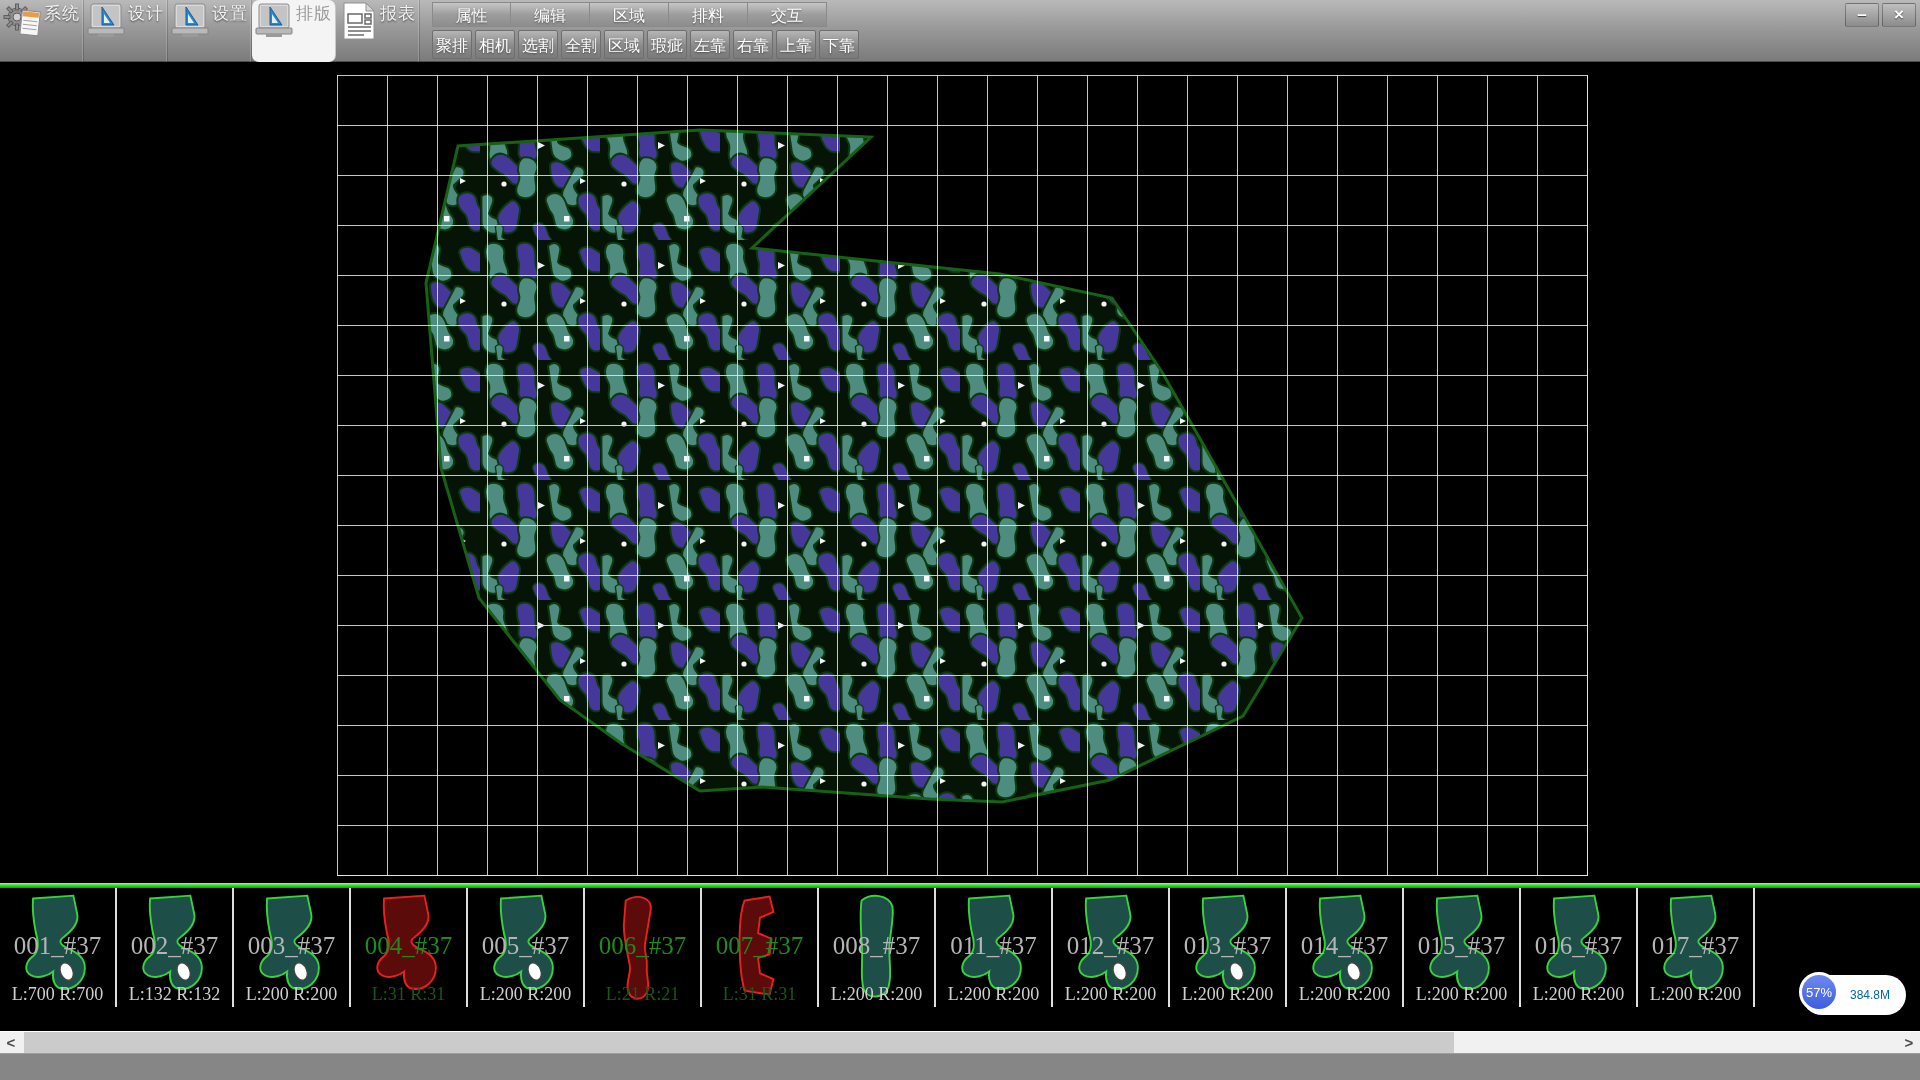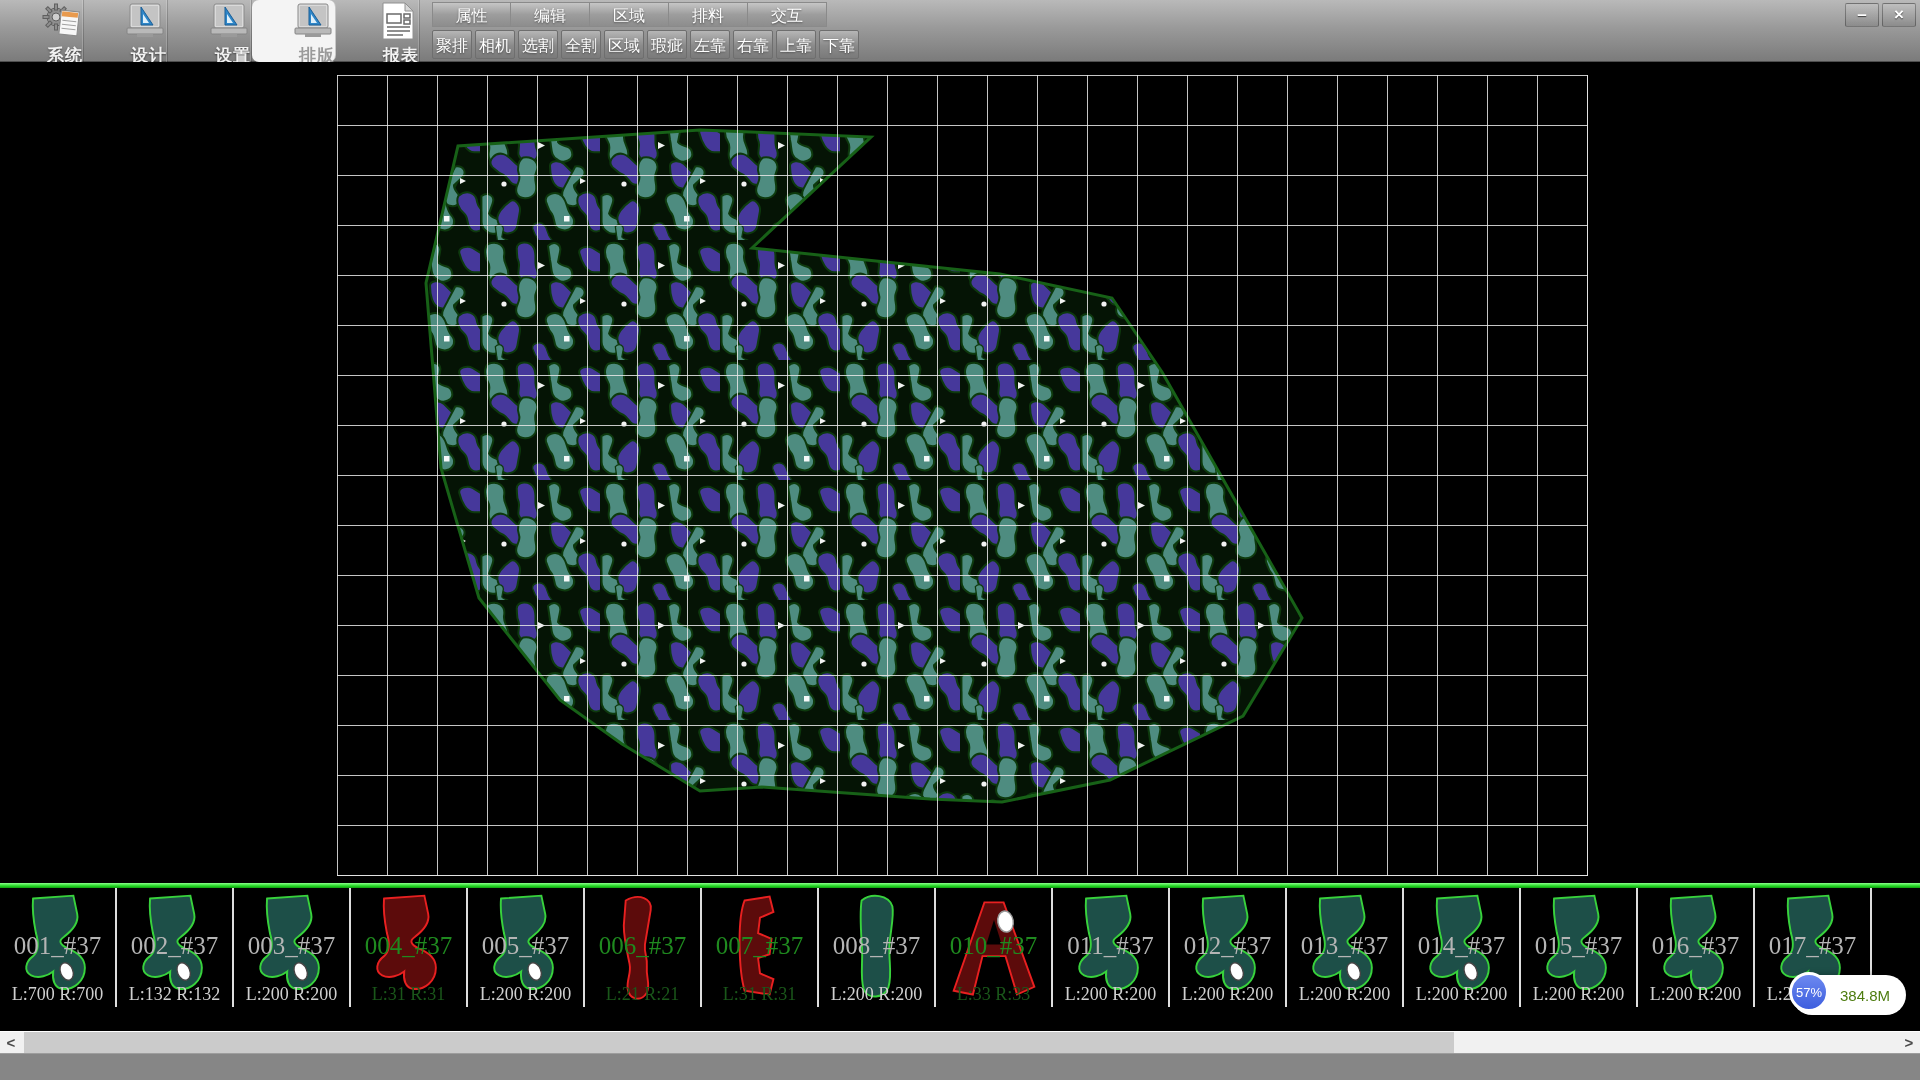--- a/index.html
+++ b/index.html
@@ -5,23 +5,23 @@
   * { margin:0; padding:0; box-sizing:border-box; }
   html,body { width:1920px; height:1080px; overflow:hidden; background:#000;
     font-family:"Liberation Sans", sans-serif; }
   body { position:relative; }
 
   
   .toolbar { position:absolute; top:0; left:0; width:1920px; height:62px;
     background:linear-gradient(to bottom,#b9b9b9 0%,#9a9a9a 45%,#7b7b7b 100%);
     border-bottom:1px solid #4e4e4e; }
   .nav-row { position:absolute; top:0; left:0; height:62px; display:flex; }
-  .nav-cell { width:84px; height:62px; position:relative; display:flex; flex-direction:column;
-    align-items:flex-end; justify-content:flex-start; padding-top:2px; cursor:default;
-    border-right:1px solid rgba(0,0,0,0.18); box-shadow:inset -1px 0 0 rgba(255,255,255,0.18);font-weight:bold; }
+  .nav-cell { width:84px; height:62px; position:relative; display:flex; flex-direction:row;
+    align-items:flex-start; justify-content:flex-start; padding-top:2px; cursor:default;
+    border-right:1px solid rgba(0,0,0,0.18); box-shadow:inset -1px 0 0 rgba(255,255,255,0.18); }
   .nav-cell .nav-label { font-size:17px; color:#f2f2f2; margin-top:0px;
     text-shadow:0 1px 2px rgba(0,0,0,0.55); letter-spacing:1px; }
   .nav-cell.active { background:#f4f4f4; border-radius:7px; box-shadow:none; }
   .nav-cell.active .nav-label { color:#9a9a9a; text-shadow:none; }
   .nav-ico { width:44px; height:38px; }
 
   .menus { position:absolute; left:432px; top:0; }
   .tab-row { position:absolute; left:0; top:2px; display:flex;justify-content:space-between; }
   .tab-btn { width:79px; height:25px; text-align:center; line-height:25px;
     font-size:16px; color:#fff; text-shadow:0 1px 2px rgba(0,0,0,0.45);
@@ -68,21 +68,21 @@
   .piece-cell.red .piece-name { color:#1f8a1f; }
   .piece-cell.red .piece-lr { color:#1a571a; }
 
   
   .badge { position:absolute; top:975px; right:14px; height:40px; z-index:10;
     background:#fff; border-radius:21px; padding:0 16px 0 48px; display:flex; align-items:center;
     box-shadow:0 2px 8px rgba(0,0,0,0.55); }
   .badge-circle { position:absolute; left:-3px; top:-3px; width:40px; height:40px; border-radius:50%;
     border:3px solid #fff; background:linear-gradient(to bottom,#6d89f0,#3d5ede);
     color:#fff; font-size:13px; display:flex; align-items:center; justify-content:center; }
-  .badge-text { font-size:15px; color:#4d7c0f; }
+  .badge-text { font-size:12px; color:#0369a1; }
 
   
   .gap-black { position:absolute; top:1007px; left:0; width:1920px; height:24px; background:#000; }
   .hscroll { position:absolute; top:1031px; left:0; width:1920px; height:22px; background:#f1f1f1;
     border-top:1px solid #ffffff; }
   .hs-arrow { position:absolute; top:0; width:22px; height:22px; color:#4a4a4a; font-weight:bold;
     font-size:15px; line-height:22px; text-align:center; }
   .hs-arrow.left { left:0; }
   .hs-arrow.right { right:0; }
   .hs-thumb { position:absolute; left:24px; top:0; width:1430px; height:22px; background:#cbcbcb; }
@@ -284,29 +284,20 @@
      <div class="piece-name">007_#37</div>
      <div class="piece-lr">L:31 R:31</div>
       </div>
       <div class="piece-cell teal">
         <svg width="96" height="113" viewBox="0 0 100 114">
        <path d="M34,8 C44,0 62,2 66,14 C68,24 64,40 63,54 C62,72 66,84 62,98 C58,110 40,112 36,100 C32,86 36,70 34,52 C33,36 32,20 34,8 Z" fill="#1d4f48" stroke="#38d23c" stroke-width="2"></path>
      </svg>
      <div class="piece-name">008_#37</div>
      <div class="piece-lr">L:200 R:200</div>
       </div>
-      <div class="piece-cell red">
-        <svg width="96" height="113" viewBox="0 0 100 114">
-       <path d="M8,102 L40,10 L60,10 L92,98 L74,106 L62,66 L38,66 L28,106 Z" fill="#5c0b0b" stroke="#e82020" stroke-width="2"></path>
-    <path d="M42,54 L58,54 L50,28 Z" fill="#000000"></path>
-          <ellipse cx="62" cy="30" rx="8" ry="11" transform="rotate(-10 62 30)" fill="#ffffff" stroke="#999" stroke-width="1.5"></ellipse>
-     </svg>
-     <div class="piece-name">010_#37</div>
-     <div class="piece-lr">L:33 R:33</div>
-      </div>
       <div class="piece-cell teal">
         <svg width="96" height="113" viewBox="0 0 100 114">
        <path d="M24,6 L66,3 L70,22 C72,32 64,40 56,46 C50,50 52,54 60,58 C70,62 78,68 78,78 C78,92 66,102 54,100 C46,99 44,90 45,82 C40,86 30,90 22,86 C14,82 16,72 24,66 C30,61 30,52 27,42 C25,32 23,18 24,6 Z" fill="#1d4f48" stroke="#38d23c" stroke-width="2"></path>
      </svg>
      <div class="piece-name">011_#37</div>
      <div class="piece-lr">L:200 R:200</div>
       </div>
       <div class="piece-cell teal">
         <svg width="96" height="113" viewBox="0 0 100 114">
        <path d="M24,6 L66,3 L70,22 C72,32 64,40 56,46 C50,50 52,54 60,58 C70,62 78,68 78,78 C78,92 66,102 54,100 C46,99 44,90 45,82 C40,86 30,90 22,86 C14,82 16,72 24,66 C30,61 30,52 27,42 C25,32 23,18 24,6 Z" fill="#1d4f48" stroke="#38d23c" stroke-width="2"></path>

